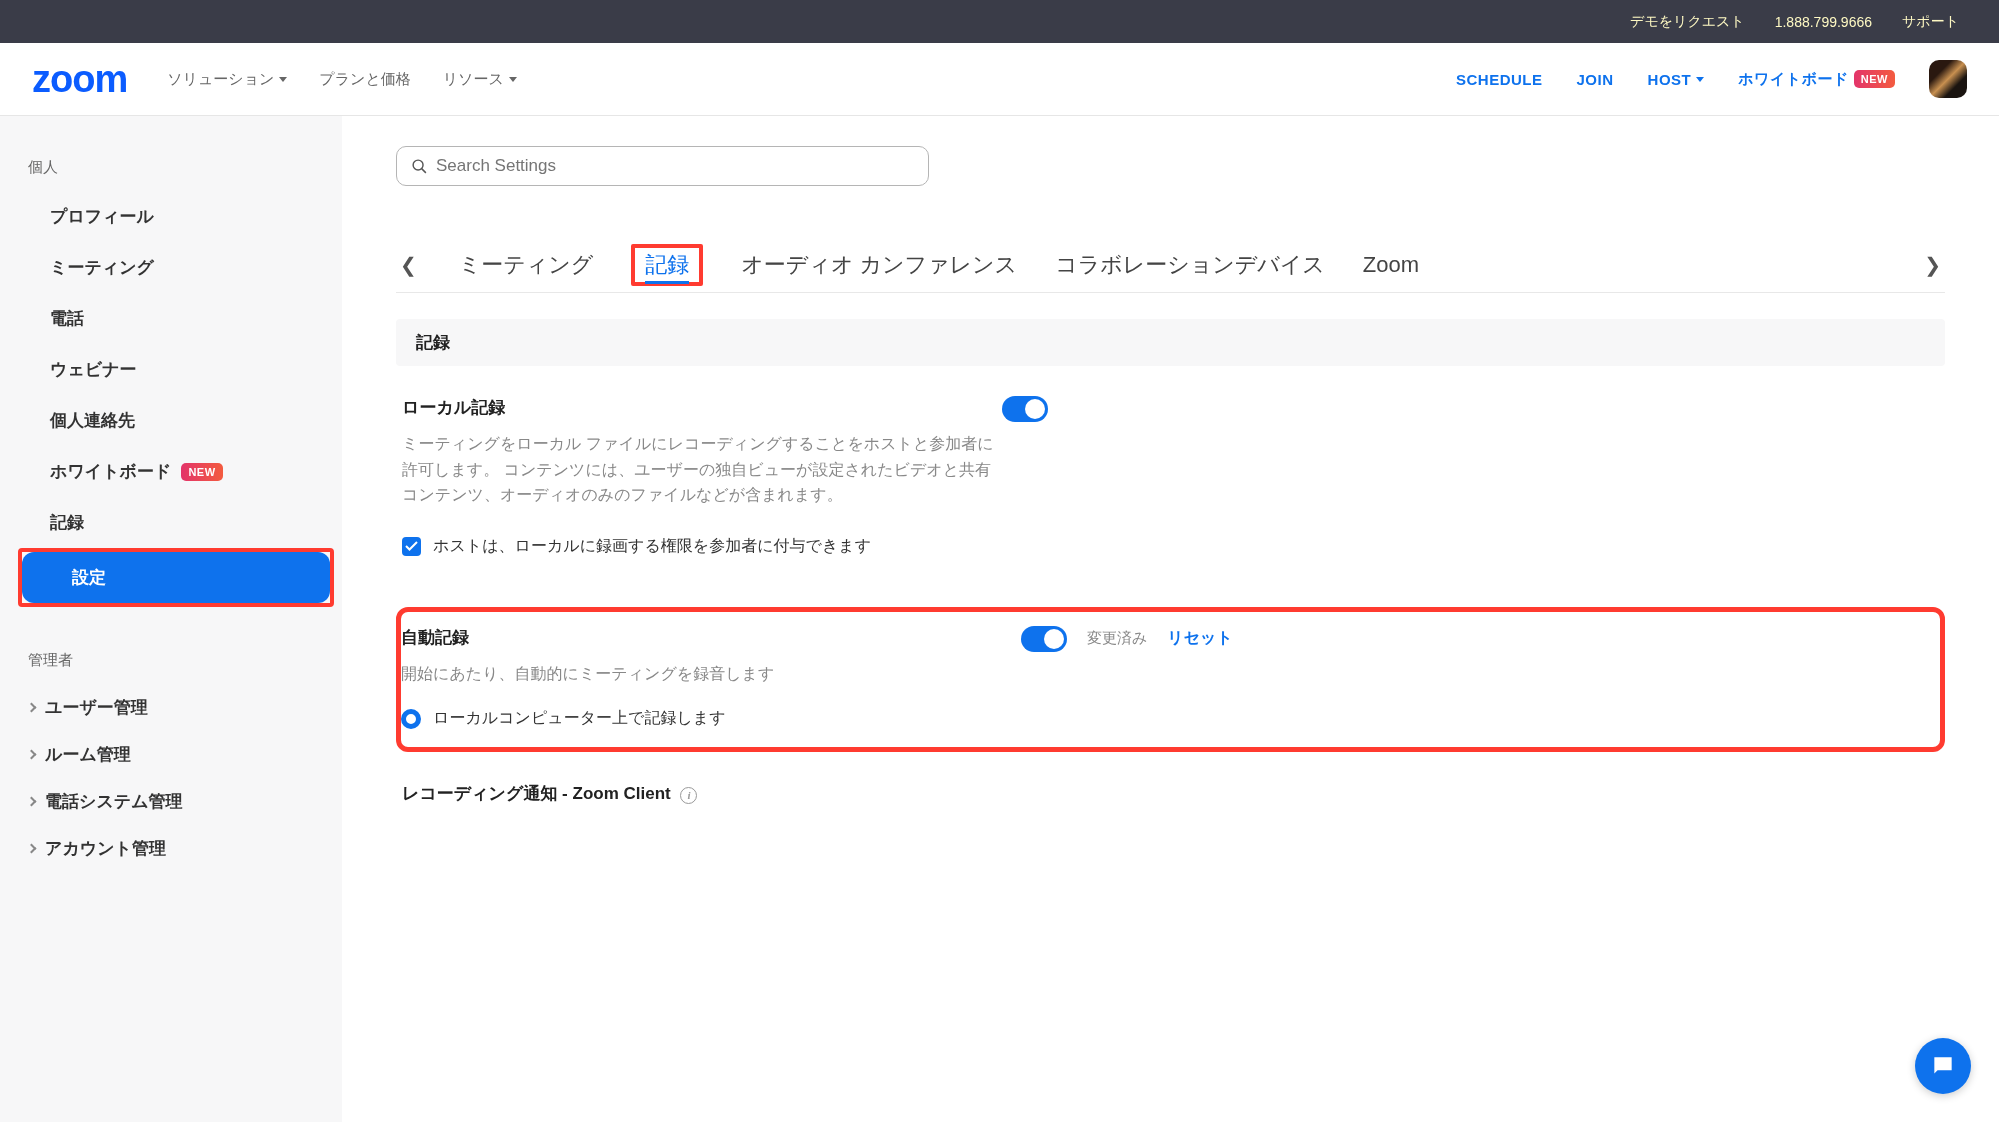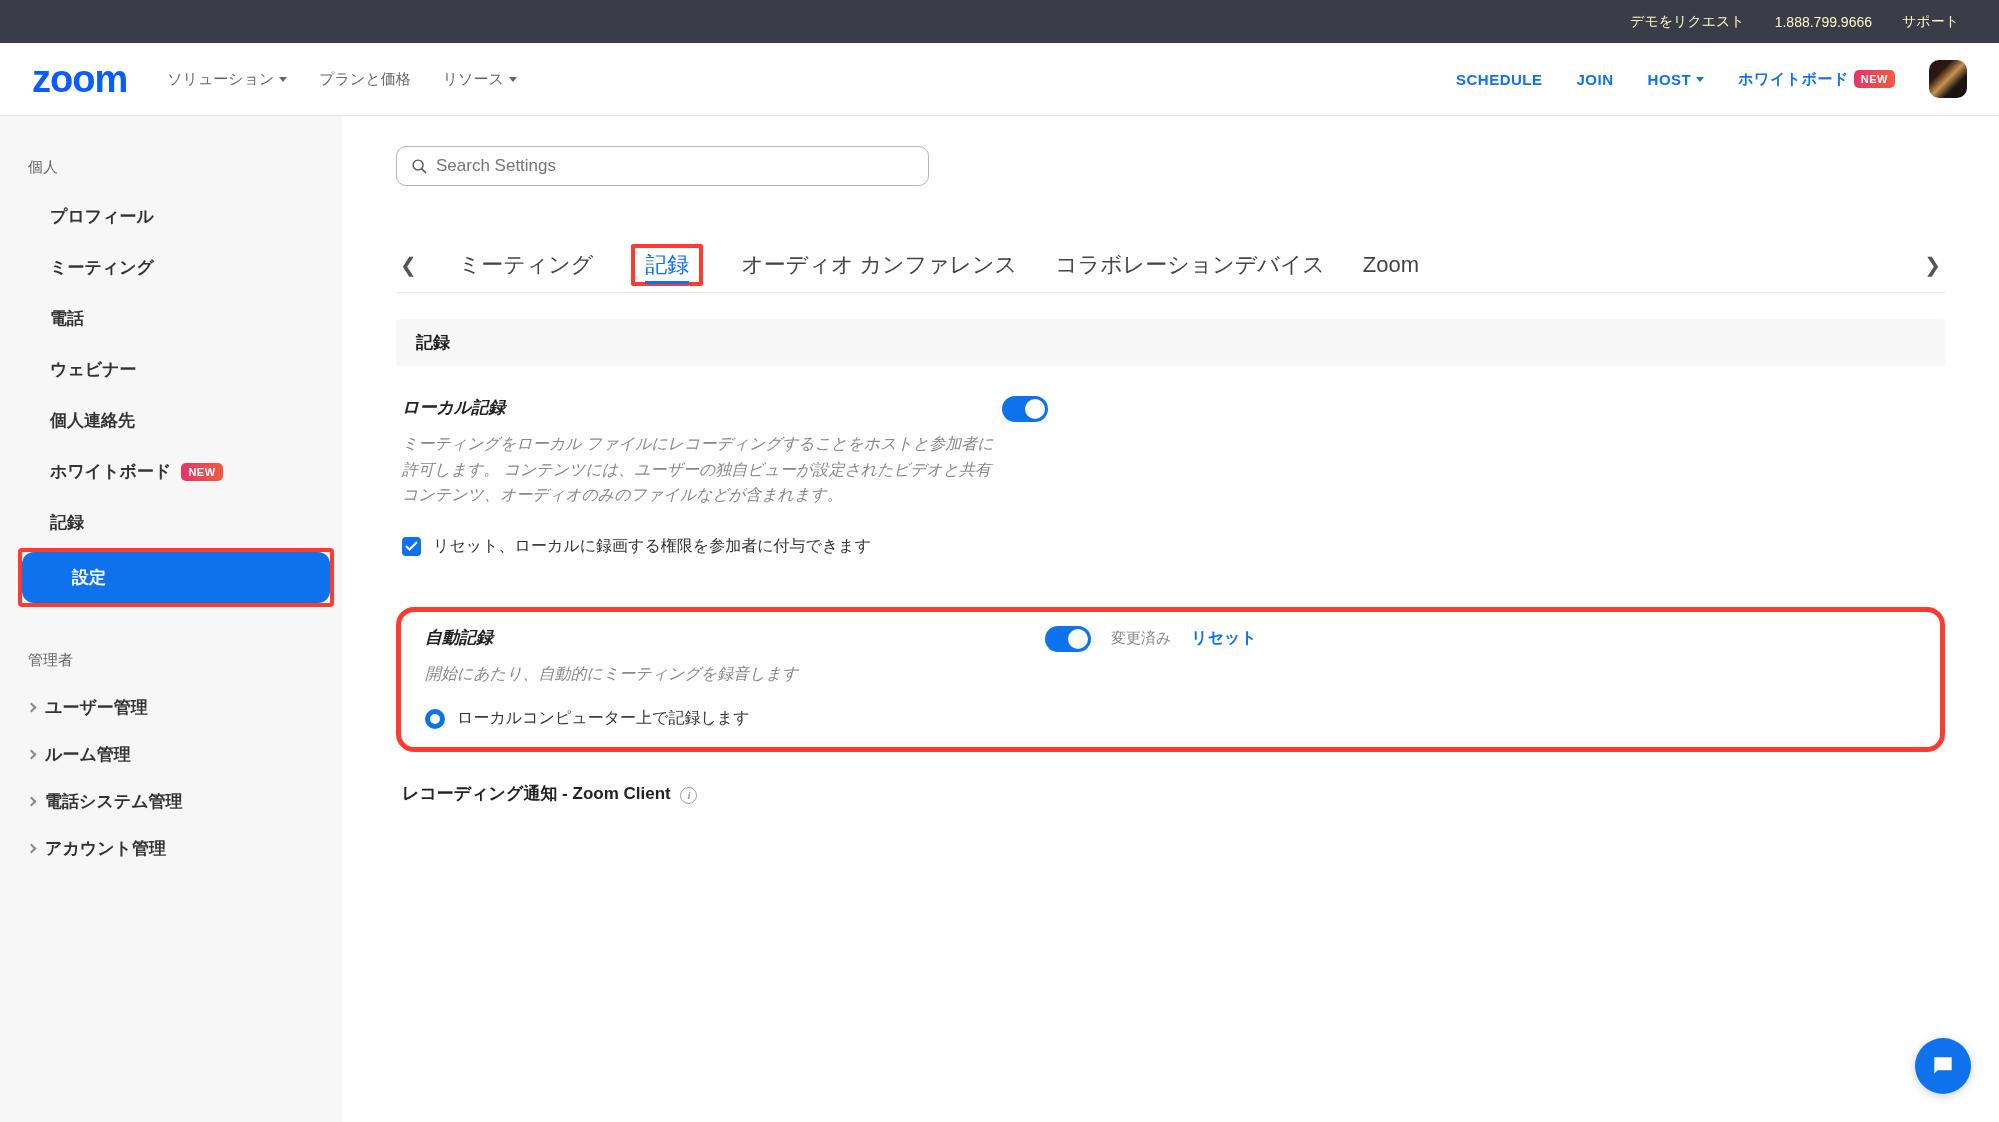--- a/index.html
+++ b/index.html
@@ -37,39 +37,39 @@
     .tab-arrow { color: #555; font-size: 20px; cursor: pointer; padding: 8px 4px; }
     .tab { font-size: 22px; color: #444; font-weight: 500; padding: 10px 0; cursor: pointer; white-space: nowrap; }
     .tab.active { color: #0e72ed; border-bottom: 3px solid #0e72ed; }
     .tab-highlight { border: 4px solid #ff3b30; border-radius: 2px; padding: 2px 10px; }
     .tab-highlight .tab { padding: 4px 0; }
     
     .section-header { background: #f7f7f8; padding: 12px 20px; font-size: 17px; font-weight: 600; color: #222; margin-top: 26px; border-radius: 4px; }
     
     .setting-block { padding: 30px 6px; }
     .setting-row { display: flex; align-items: flex-start; }
-    .setting-main { flex: 1; max-width: 600px; font-style: italic; }
+    .setting-main { flex: 1; max-width: 600px; }
     .setting-title { font-size: 17px; font-weight: 600; color: #222; margin-bottom: 12px; }
     .setting-desc { color: #888; font-size: 16px; line-height: 1.6; }
     .setting-controls { display: flex; align-items: center; gap: 20px; margin-left: 20px; }
     .status-text { color: #888; font-size: 15px; }
     .reset-link { color: #0e72ed; font-size: 16px; font-weight: 600; cursor: pointer; }
     
     .toggle { width: 46px; height: 26px; background: #0e72ed; border-radius: 13px; position: relative; cursor: pointer; flex-shrink: 0; }
     .toggle::after { content: ''; position: absolute; width: 20px; height: 20px; background: #fff; border-radius: 50%; top: 3px; right: 3px; }
     
     .checkbox-row { display: flex; align-items: center; gap: 12px; margin-top: 28px; }
     .checkbox { width: 19px; height: 19px; background: #0e72ed; border-radius: 4px; display: flex; align-items: center; justify-content: center; flex-shrink: 0; }
     .checkbox svg { width: 13px; height: 10px; }
     .checkbox-label { font-size: 16px; color: #333; }
     
     .radio-row { display: flex; align-items: center; gap: 12px; margin-top: 22px; }
     .radio { width: 20px; height: 20px; border: 5px solid #0e72ed; border-radius: 50%; background: #fff; flex-shrink: 0; }
     
-    .auto-rec-highlight { border: 5px solid #ff3b30; border-radius: 18px; padding: 14px 24px 18px; margin-top: 20px; }
+    .auto-rec-highlight { border: 5px solid #ff3b30; border-radius: 12px; padding: 14px 0 18px; margin-top: 20px; }
     
     .info-circle { display: inline-flex; width: 17px; height: 17px; border: 1.5px solid #999; border-radius: 50%; align-items: center; justify-content: center; font-size: 11px; color: #999; margin-left: 5px; font-style: italic; font-family: Georgia, serif; }
     
     .chat-bubble { position: fixed; bottom: 28px; right: 28px; width: 56px; height: 56px; background: #0e72ed; border-radius: 50%; display: flex; align-items: center; justify-content: center; cursor: pointer; box-shadow: 0 2px 8px rgba(0,0,0,0.2); }
     .chat-bubble svg { width: 26px; height: 26px; fill: #fff; }
   </style>
 </head>
 <body>
 
 <div class="topbar">
@@ -172,21 +172,21 @@
           <div class="setting-desc">ミーティングをローカル ファイルにレコーディングすることをホストと参加者に許可します。 コンテンツには、ユーザーの独自ビューが設定されたビデオと共有コンテンツ、オーディオのみのファイルなどが含まれます。</div>
         </div>
         <div class="toggle"></div>
       </div>
       <div class="checkbox-row">
         <div class="checkbox">
             <svg viewBox="0 0 13 10">
               <path d="M1 5 L4.5 8.5 L12 1" stroke="#fff" stroke-width="2" fill="none"></path>
             </svg>
           </div>
-        <span class="checkbox-label">リセット、ローカルに録画する権限を参加者に付与できます</span>
+        <span class="checkbox-label">ホストは、ローカルに録画する権限を参加者に付与できます</span>
       </div>
     </div>
 
     <div class="auto-rec-highlight">
       <div class="setting-row">
         <div class="setting-main">
           <div class="setting-title">自動記録</div>
           <div class="setting-desc">開始にあたり、自動的にミーティングを録音します</div>
         </div>
         <div class="setting-controls">

